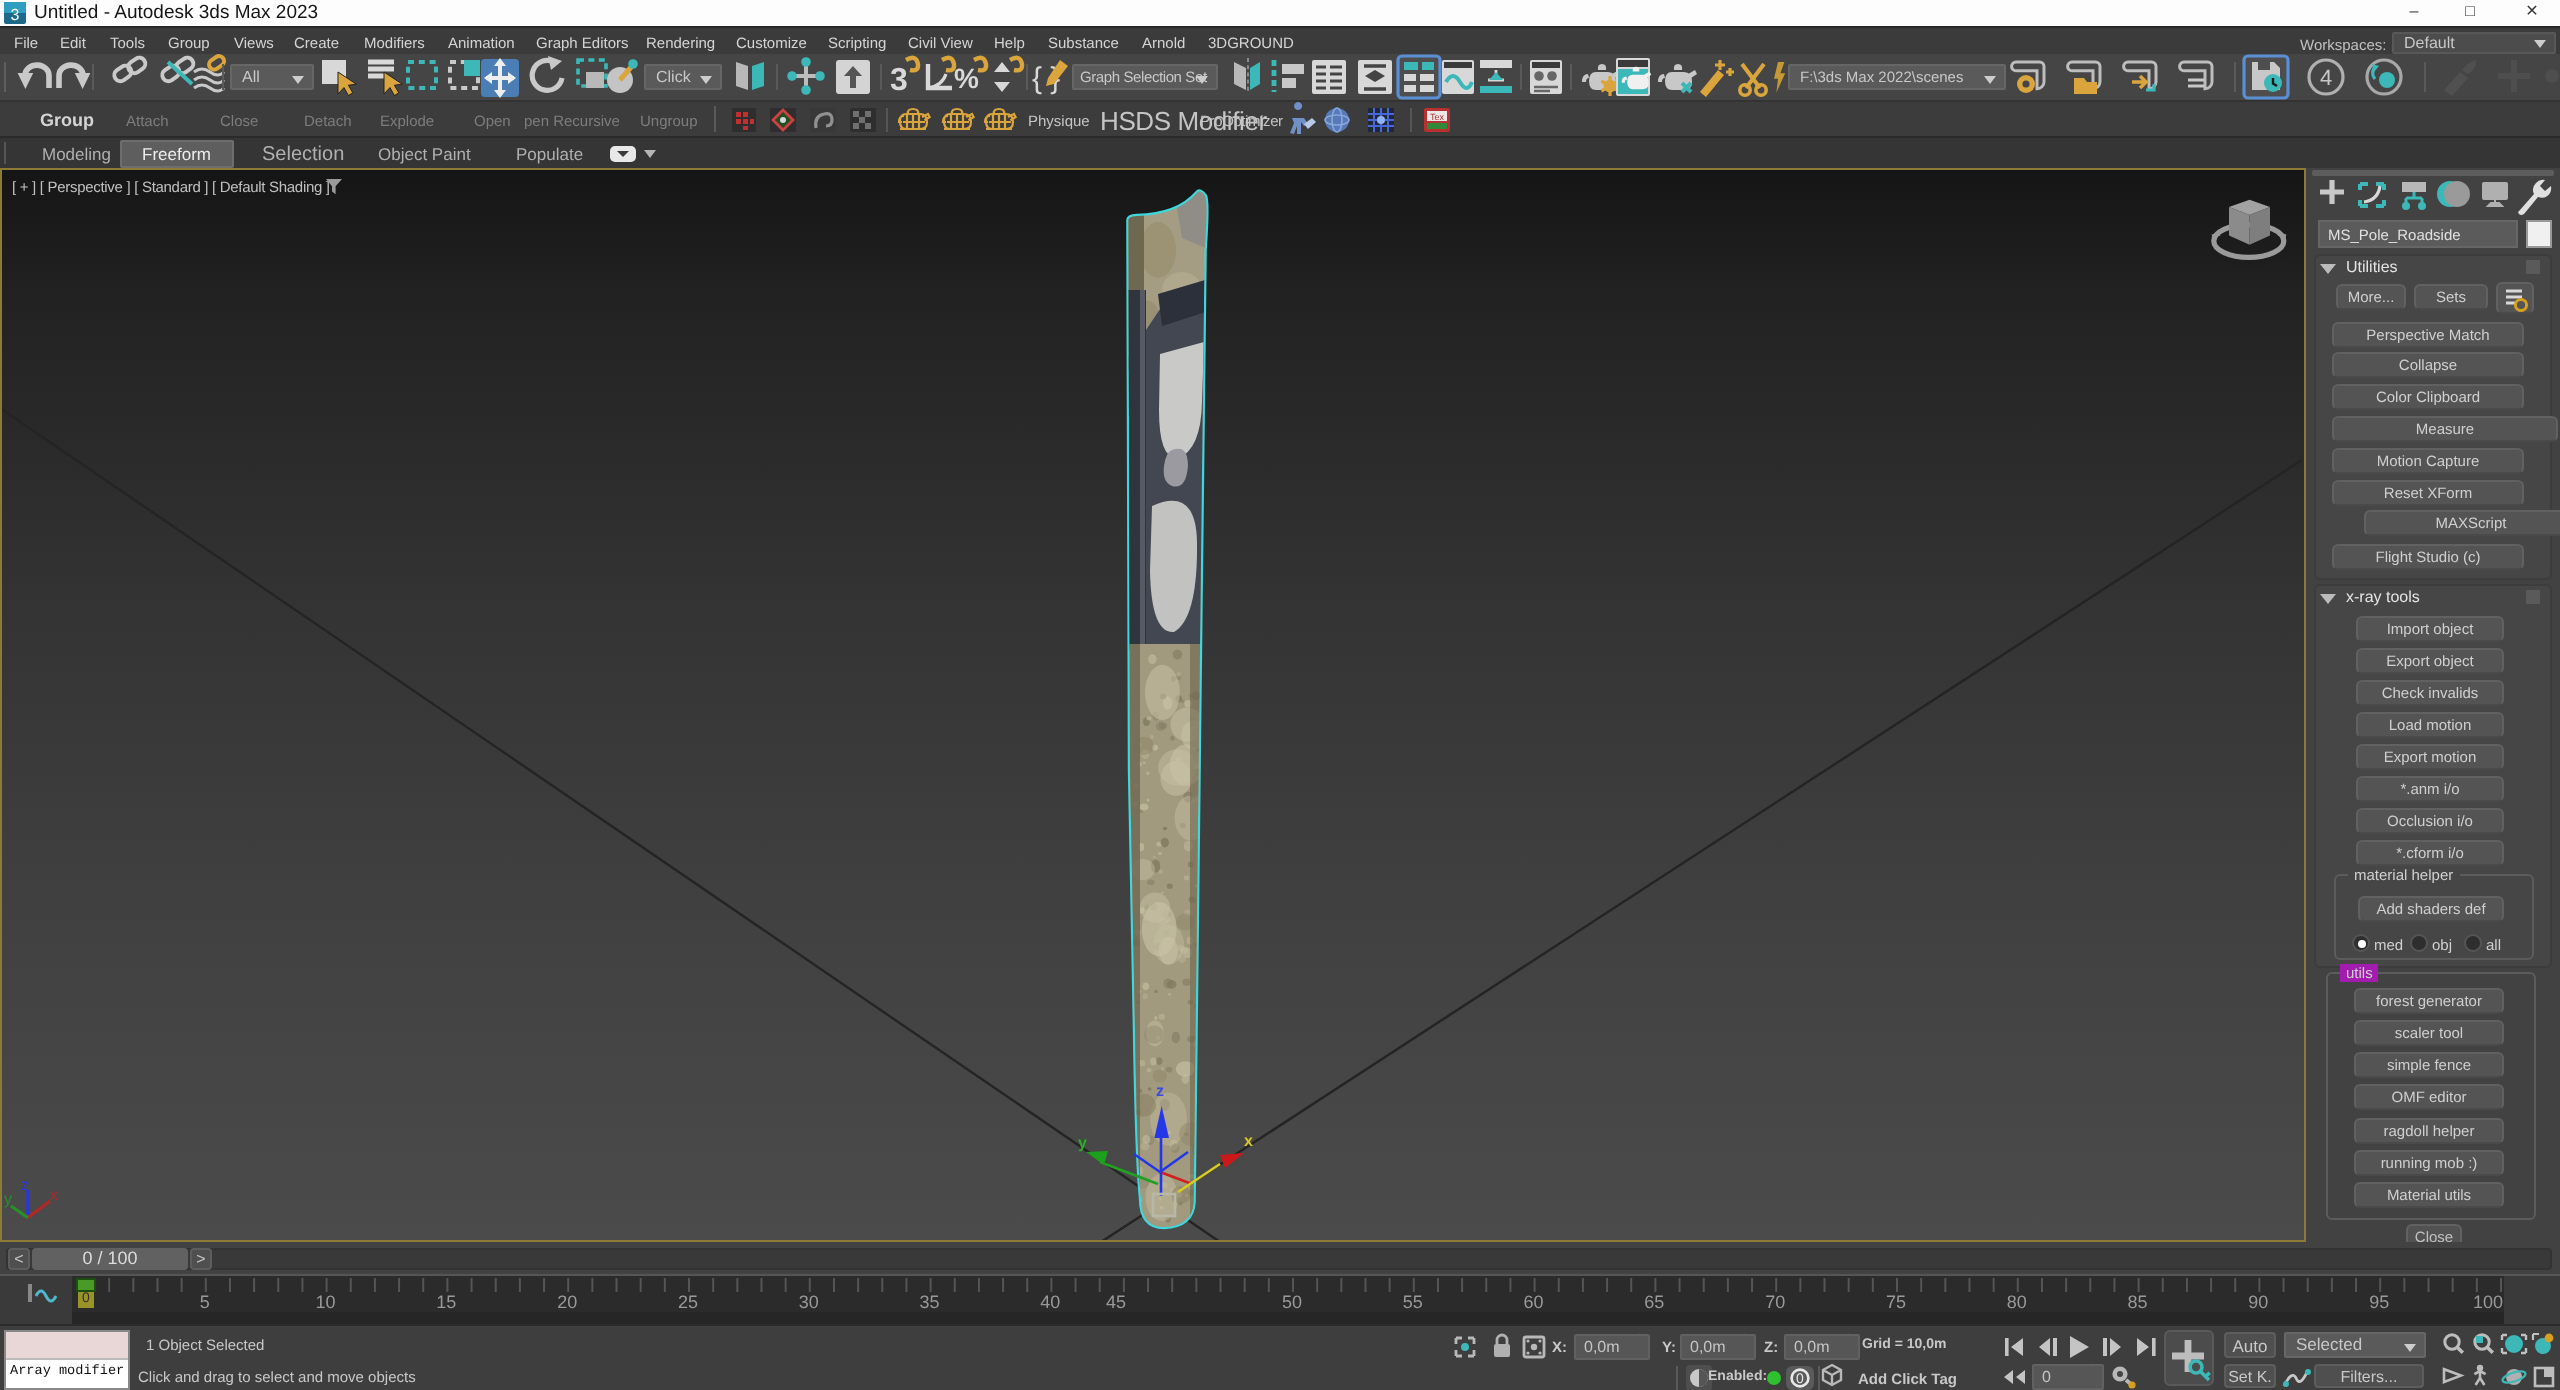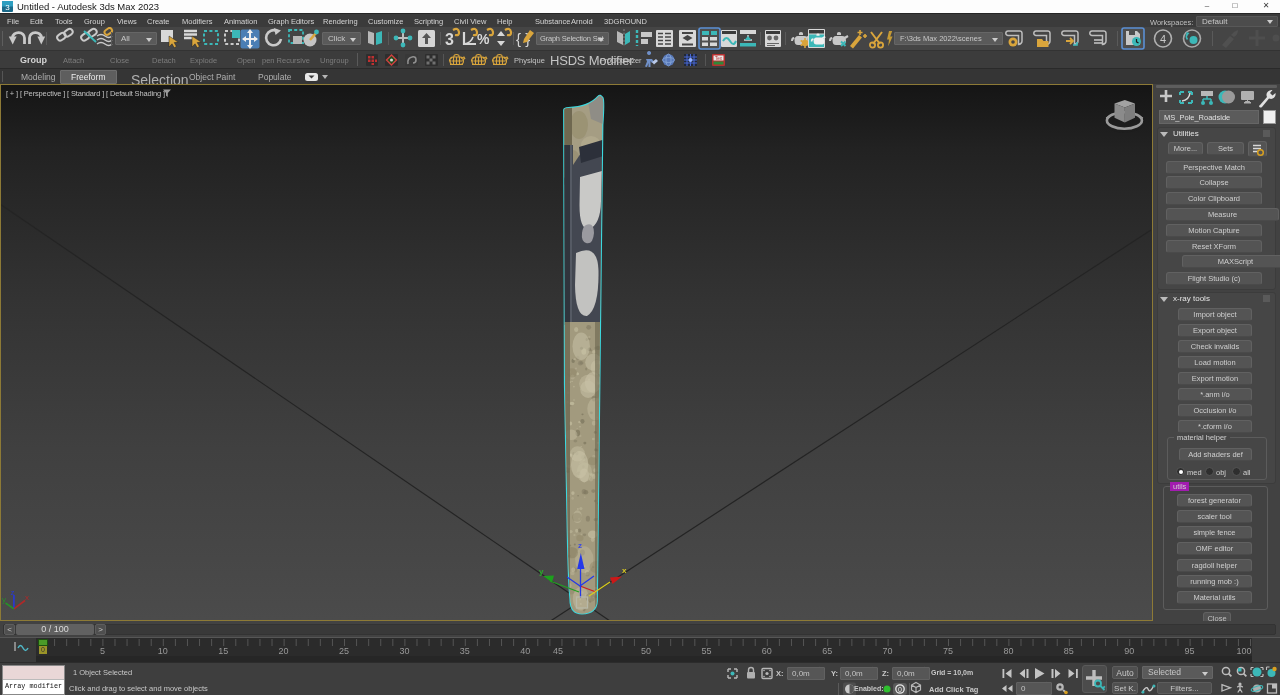--- a/index.html
+++ b/index.html
@@ -57,21 +57,21 @@
 <span style="left:117px">Views</span>
 <span style="left:147px">Create</span>
 <span style="left:182px">Modifiers</span>
 <span style="left:224px">Animation</span>
 <span style="left:268px">Graph Editors</span>
 <span style="left:323px">Rendering</span>
 <span style="left:368px">Customize</span>
 <span style="left:414px">Scripting</span>
 <span style="left:454px">Civil View</span>
 <span style="left:497px">Help</span>
-<span style="left:535px">Substance</span>
+<span style="left:524px">Substance</span>
 <span style="left:571px">Arnold</span>
 <span style="left:604px">3DGROUND</span>
 <span style="left:1150px;color:#c0c0c0;font-size:7.5px;top:3.5px">Workspaces:</span>
 <div class="ddown" style="left:1196px;top:1.5px;width:82px;height:11px;line-height:10px;padding-left:5px;font-size:8px;background:#4c4c4c;border-color:#585858">Default</div>
 </div>
 <div id="tb1" class="abs">
     <div class="sep" style="left:2px;top:4px;height:15px;background:#5e5e5e"></div>
 <svg width="1280" height="23" viewBox="0 0 1280 23">
       <g transform="translate(8,0)">
         <path d="M16.5 17 L16.5 11 a6 5.2 0 0 0 -12 -0.5" fill="none" stroke="#c9c9c9" stroke-width="2.8"></path>
@@ -397,21 +397,21 @@
     </svg>
 <span class="glabel" style="left:514px;color:#c4c4c4;font-size:7.5px">Physique</span>
 <span class="glabel" style="left:550px;color:#c4c4c4;font-size:13px;letter-spacing:-0.2px">HSDS Modifier</span>
 <span class="glabel" style="left:600px;color:#c4c4c4;font-size:7.5px;letter-spacing:-0.2px">ProOptimizer</span>
 </div>
 <div id="tabs" class="abs">
     <div class="sep" style="left:2px;top:2px;height:11px;background:#555"></div>
 <div class="abs" style="left:60px;top:1px;width:57px;height:14px;background:#5e5e5e;border:1px solid #6e6e6e;border-radius:1px"></div>
 <span class="abs" style="left:21px;top:3px;font-size:8.5px;color:#b0b0b0">Modeling</span>
 <span class="abs" style="left:71px;top:3px;font-size:8.5px;color:#ececec">Freeform</span>
-<span class="abs" style="left:131px;top:3px;font-size:14px;color:#b0b0b0">Selection</span>
+<span class="abs" style="left:131px;top:3px;font-size:10px;color:#b0b0b0">Selection</span>
 <span class="abs" style="left:189px;top:3px;font-size:8.5px;color:#b0b0b0">Object Paint</span>
 <span class="abs" style="left:258px;top:3px;font-size:8.5px;color:#b0b0b0">Populate</span>
 <svg width="340" height="16">
       <rect x="305" y="4" width="13" height="8" rx="2.5" fill="#e8e8e8"></rect>
       <path d="M308.5 6.5 L314.5 6.5 L311.5 9.5 Z" fill="#3a3a3a"></path>
       <path d="M322 6 l6 0 -3 4 z" fill="#b5b5b5"></path>
     </svg>
 </div>
 <div id="vp" class="abs">
 <svg width="1151" height="535" viewBox="0 0 1151 535">

